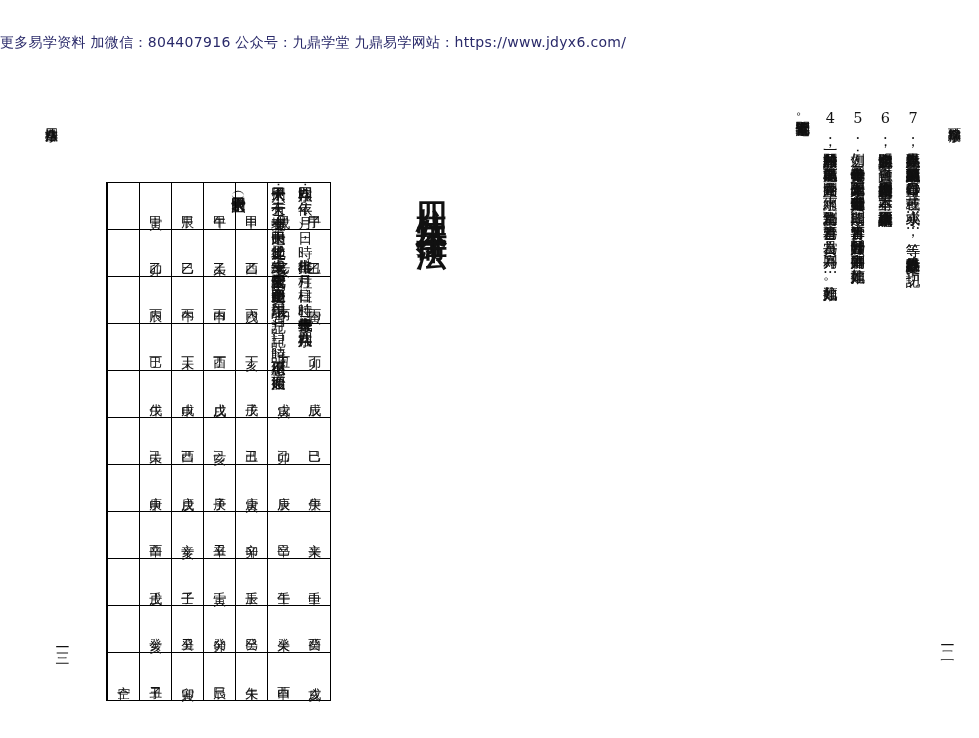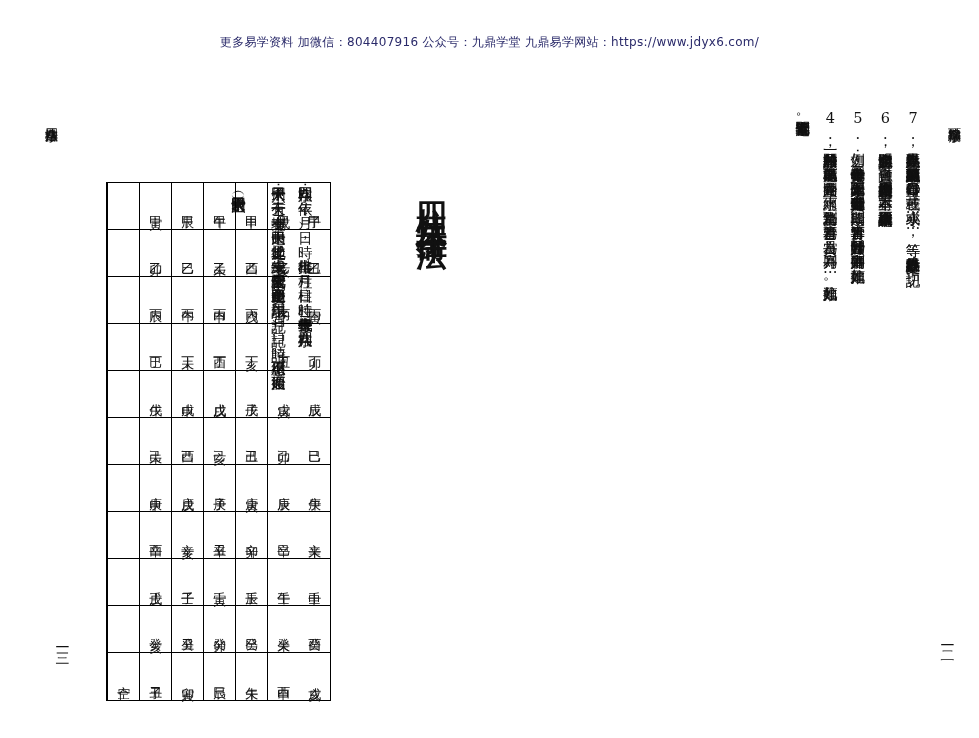--- a/index.html
+++ b/index.html
@@ -15,22 +15,22 @@
     position: relative;
     overflow: hidden;
   }
 
   
   .watermark {
     position: absolute;
     top: 34px;
     left: 0;
     width: 979px;
-    text-align: center;
-    font-size: 12px;
+    text-align: left;
+    font-size: 14px;
     font-family: "DejaVu Sans", "Liberation Sans", sans-serif;
     color: #2a2a6a;
     letter-spacing: 0.3px;
     white-space: nowrap;
   }
 
   
   .spread {
     position: absolute;
     inset: 0;

